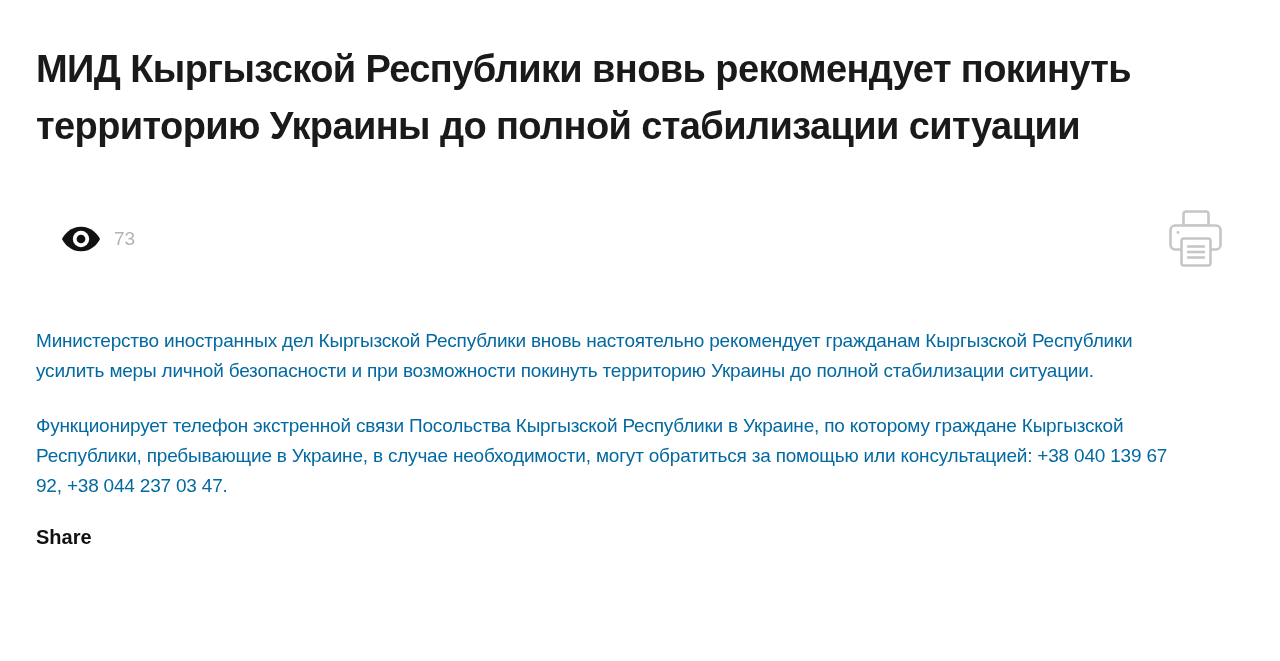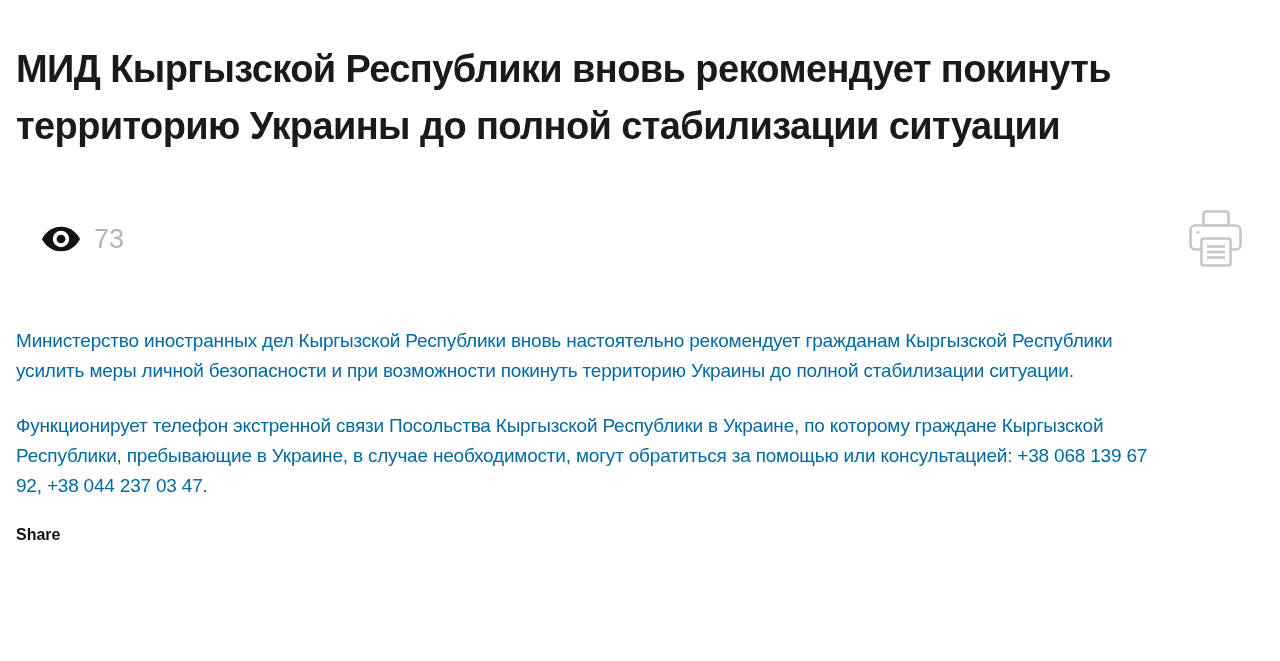--- a/index.html
+++ b/index.html
@@ -8,21 +8,21 @@
     padding: 0;
     background: #ffffff;
     font-family: "Liberation Sans", sans-serif;
   }
   body {
     width: 1280px;
     height: 661px;
     overflow: hidden;
   }
   .container {
-    padding: 0 16px;
+    padding: 0 36px;
   }
   .article-title {
     margin: 0;
     padding-top: 41px;
     font-size: 38px;
     line-height: 57px;
     font-weight: 700;
     color: #1a1a1a;
     letter-spacing: -0.6px;
     max-width: 1100px;
@@ -37,21 +37,21 @@
     display: flex;
     align-items: center;
     gap: 14px;
     margin-left: 26px;
   }
   .eye-wrap {
     display: inline-flex;
     align-items: center;
   }
   .views-count {
-    font-size: 27px;
+    font-size: 19px;
     color: #b3b3b3;
   }
   .print-btn {
     background: none;
     border: none;
     padding: 0;
     margin-right: 22px;
     cursor: pointer;
     line-height: 0;
   }
@@ -61,21 +61,21 @@
   }
   .article-body p {
     margin: 0 0 25px 0;
     font-size: 19px;
     line-height: 30px;
     color: #0369a1;
     letter-spacing: -0.2px;
   }
   .share-label {
     margin-top: 9px;
-    font-size: 16px;
+    font-size: 20px;
     font-weight: 700;
     color: #111111;
   }
 </style>
 </head>
 <body>
 
 <main class="container">
   <article>
 
@@ -103,19 +103,19 @@
             <line x1="18" y1="36.5" x2="36" y2="36.5" stroke="#c6c6c6" stroke-width="2.6"></line>
             <line x1="18" y1="42" x2="36" y2="42" stroke="#c6c6c6" stroke-width="2.6"></line>
             <line x1="18" y1="47.5" x2="36" y2="47.5" stroke="#c6c6c6" stroke-width="2.6"></line>
           </svg>
         </span>
       </button>
     </div>
 
     <div class="article-body">
       <p>Министерство иностранных дел Кыргызской Республики вновь настоятельно рекомендует гражданам Кыргызской Республики усилить меры личной безопасности и при возможности покинуть территорию Украины до полной стабилизации ситуации.</p>
-      <p>Функционирует телефон экстренной связи Посольства Кыргызской Республики в Украине, по которому граждане Кыргызской Республики, пребывающие в Украине, в случае необходимости, могут обратиться за помощью или консультацией: +38 068 139 67 92, +38 044 237 03 47.</p>
+      <p>Функционирует телефон экстренной связи Посольства Кыргызской Республики в Украине, по которому граждане Кыргызской Республики, пребывающие в Украине, в случае необходимости, могут обратиться за помощью или консультацией: +38 040 139 67 92, +38 044 237 03 47.</p>
     </div>
 
     <div class="share-label">Share</div>
 
   </article>
 </main>
 
 </body></html>

